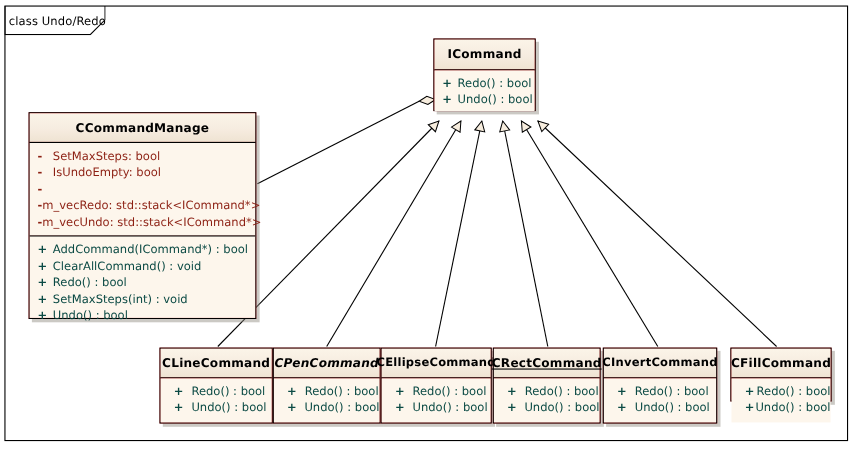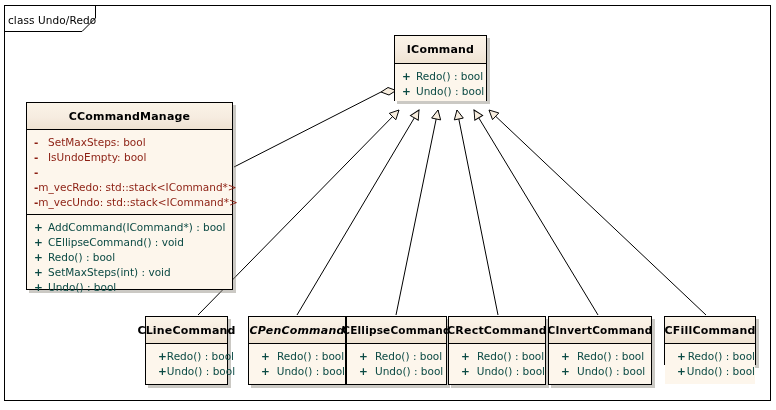--- a/index.html
+++ b/index.html
@@ -196,38 +196,38 @@
       </div>
     </div>
 
     <div class="uml-compartment" style="height:75px;">
       <div class="uml-row oper">
         <span class="vis">+</span>
         <span class="member-text">AddCommand(ICommand*) : bool</span>
       </div>
       <div class="uml-row oper">
         <span class="vis">+</span>
-        <span class="member-text">CEllipseCommand() : void</span>
+        <span class="member-text">ClearAllCommand() : void</span>
       </div>
       <div class="uml-row oper">
         <span class="vis">+</span>
         <span class="member-text">Redo() : bool</span>
       </div>
       <div class="uml-row oper">
         <span class="vis">+</span>
         <span class="member-text">SetMaxSteps(int) : void</span>
       </div>
       <div class="uml-row oper">
         <span class="vis">+</span>
         <span class="member-text">Undo() : bool</span>
       </div>
     </div>
   </div>
 
-  <div class="uml-class leaf" style="left:145px; top:316px; width:83px; height:69px;">
+  <div class="uml-class leaf" style="left:145px; top:316px; width:103px; height:69px;">
     <div class="uml-head" style="height:27px;">CLineCommand</div>
     <div class="uml-compartment" style="height:40px;">
       <div class="uml-row oper">
         <span class="vis">+</span>
         <span class="member-text">Redo() : bool</span>
       </div>
       <div class="uml-row oper">
         <span class="vis">+</span>
         <span class="member-text">Undo() : bool</span>
       </div>
@@ -256,21 +256,21 @@
         <span class="member-text">Redo() : bool</span>
       </div>
       <div class="uml-row oper">
         <span class="vis">+</span>
         <span class="member-text">Undo() : bool</span>
       </div>
     </div>
   </div>
 
   <div class="uml-class leaf" style="left:448px; top:316px; width:98px; height:69px;">
-    <div class="uml-head" style="height:27px;">CRectCommand</div>
+    <div class="uml-head" style="height:27px;text-decoration:underline;">CRectCommand</div>
     <div class="uml-compartment" style="height:40px;">
       <div class="uml-row oper">
         <span class="vis">+</span>
         <span class="member-text">Redo() : bool</span>
       </div>
       <div class="uml-row oper">
         <span class="vis">+</span>
         <span class="member-text">Undo() : bool</span>
       </div>
     </div>

